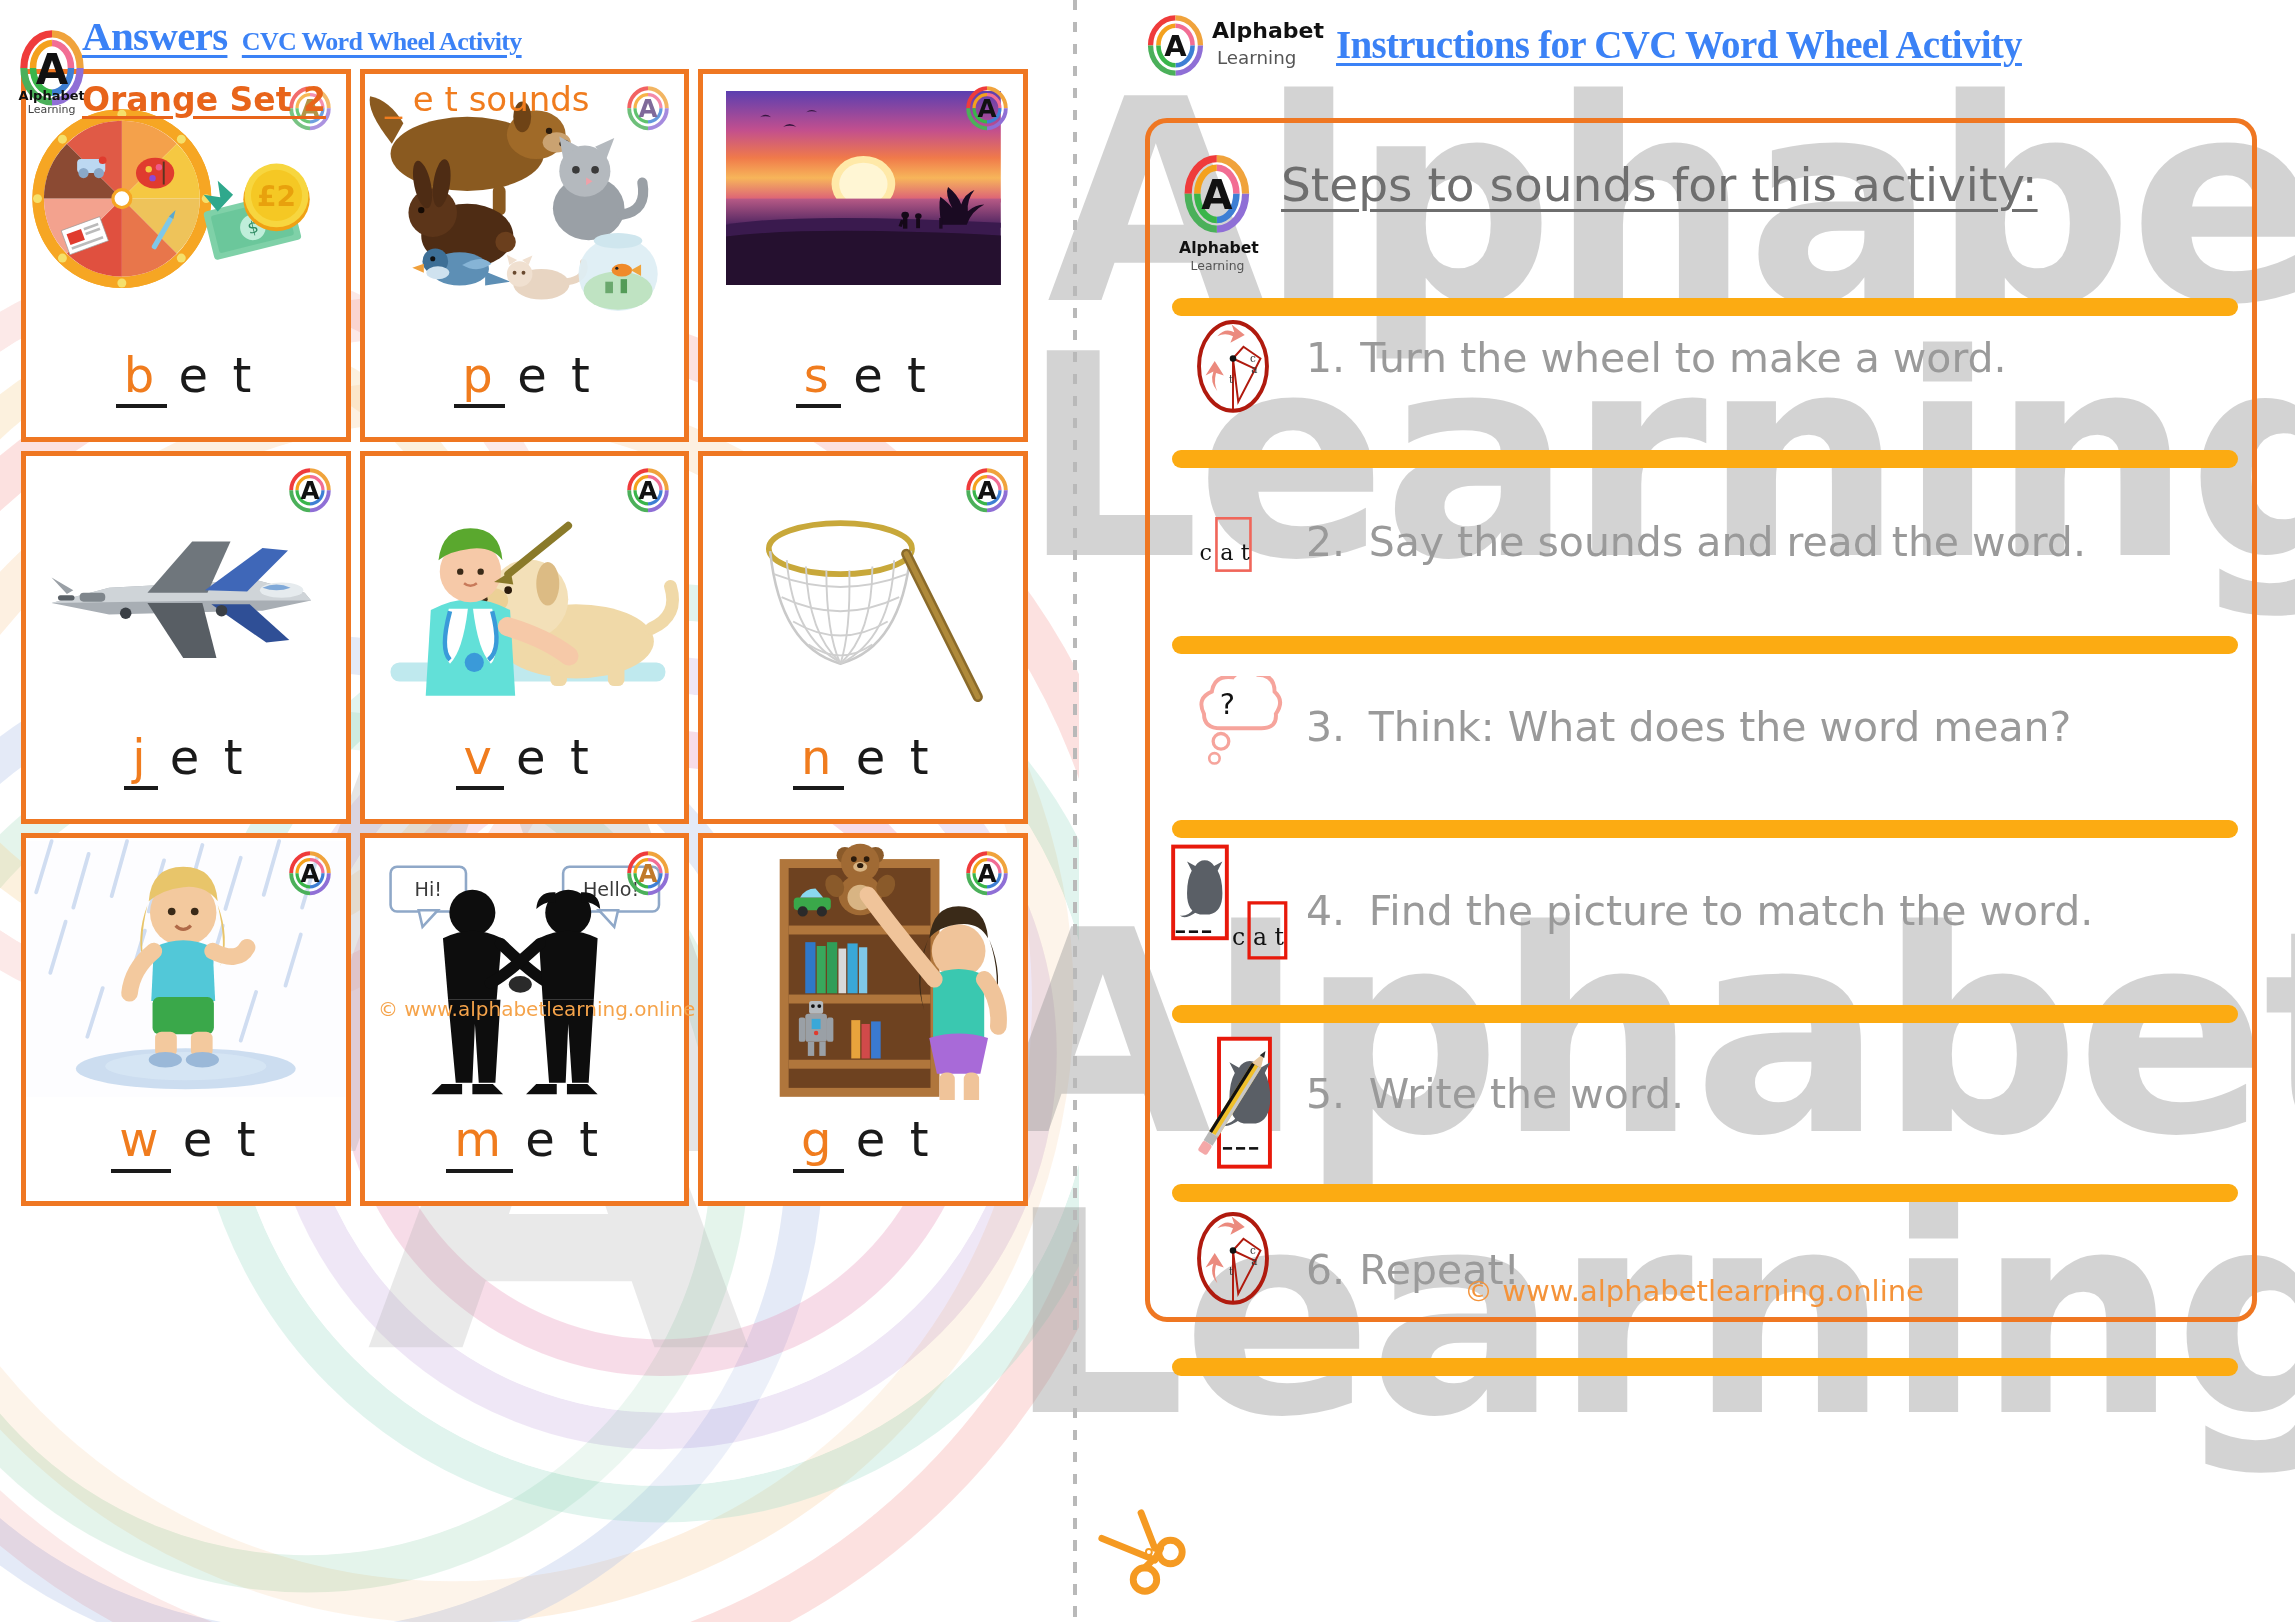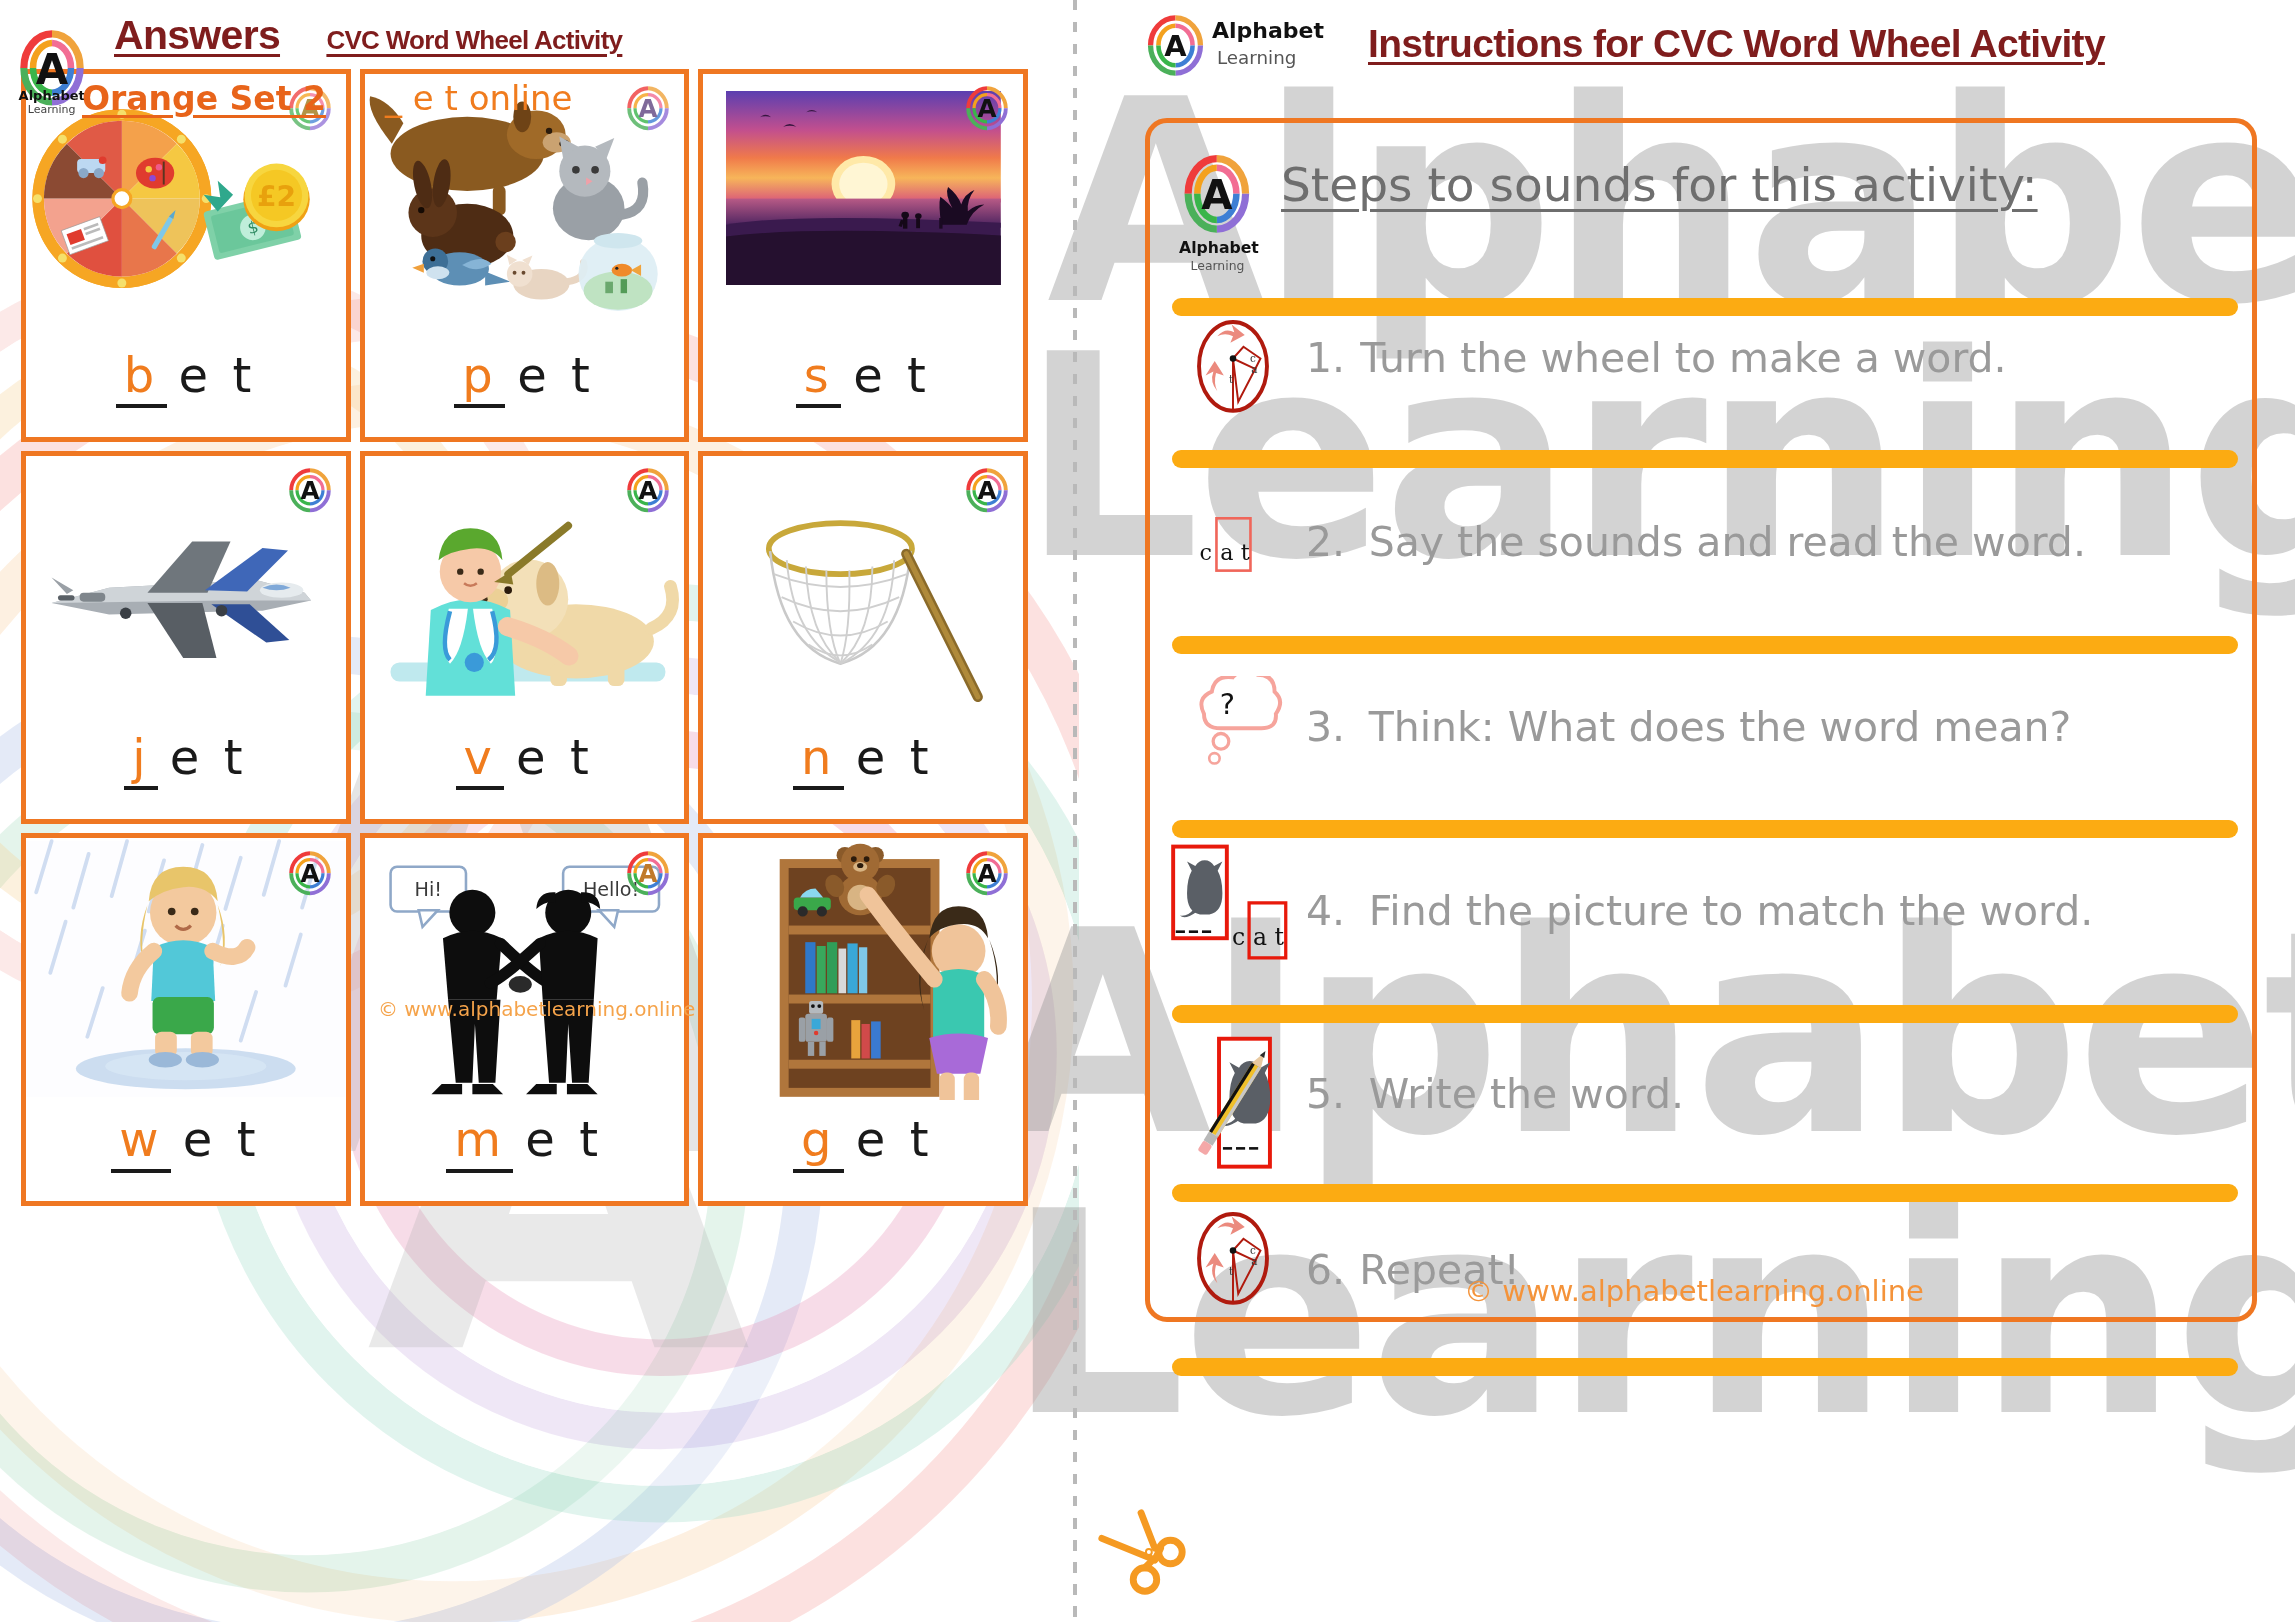--- a/index.html
+++ b/index.html
@@ -10,23 +10,23 @@
   .wm-layer { position:absolute; inset:0; pointer-events:none; z-index:5; }
   .wm-text { position:absolute; font-family:"DejaVu Sans", sans-serif; font-weight:700;
              color:rgba(150,150,150,0.42); white-space:nowrap; letter-spacing:-3.9px; }
 
   
   #left { position:absolute; left:0; top:0; width:1047px; height:1622px; z-index:10; }
 
   .brand-logo { position:relative; }
   .logo-cap { font-family:"DejaVu Sans", sans-serif; text-align:center; line-height:1.05; }
 
-  .hdr-title { font-family:Liberation Sans, sans-serif; font-weight:700; color:#7f1d1d;
+  .hdr-title { font-family:Liberation Serif, serif; font-weight:700; color:#3b82f6;
                text-decoration:underline; text-decoration-thickness:3.3px; text-underline-offset:5.2px;
-               letter-spacing:-0.7px;margin-left:32px; }
+               letter-spacing:-0.7px; }
   .hdr-sub  { font-family:"DejaVu Sans", sans-serif; font-weight:700; color:#e8641a;
               text-decoration:underline; text-decoration-thickness:2.6px; text-underline-offset:4.6px; }
   .hdr-pat  { font-family:"DejaVu Sans", sans-serif; color:#f07c1e; font-weight:400; }
 
   .grid { position:absolute; left:21px; top:69px; width:1007px; }
   .grid-row { display:flex; gap:9.2px; margin-bottom:9.2px; }
   .card { position:relative; flex:1; height:373px; border:5.9px solid #ef7722; background:#fff;
           overflow:hidden; }
   .card-pic { position:absolute; left:0; right:0; top:0; height:262px; overflow:hidden; }
   .card-word { position:absolute; left:0; right:0; bottom:34px; text-align:center;
@@ -119,21 +119,21 @@
       </div>
     </div>
 
     <div style="position:absolute;left:82px;top:11.8px;z-index:12;">
       <div style="display:flex; align-items:baseline; gap:14.4px;">
         <span class="hdr-title" style="font-size:41px;">Answers</span>
         <span class="hdr-title" style="font-size:26px;">CVC Word Wheel Activity</span>
       </div>
       <div style="display:flex; align-items:baseline; gap:59px; margin-top:19px;">
         <span class="hdr-sub" style="font-size:33px;">Orange Set 2</span>
-        <span class="hdr-pat" style="font-size:34px;">_ e t  online</span>
+        <span class="hdr-pat" style="font-size:34px;">_ e t  sounds</span>
       </div>
     </div>
 
     <div class="grid">
 
       <div class="grid-row">
 
         <div class="card">
           <div class="card-pic">
             <svg width="100%" height="100%" viewBox="0 0 500 400" preserveAspectRatio="xMidYMid meet">

